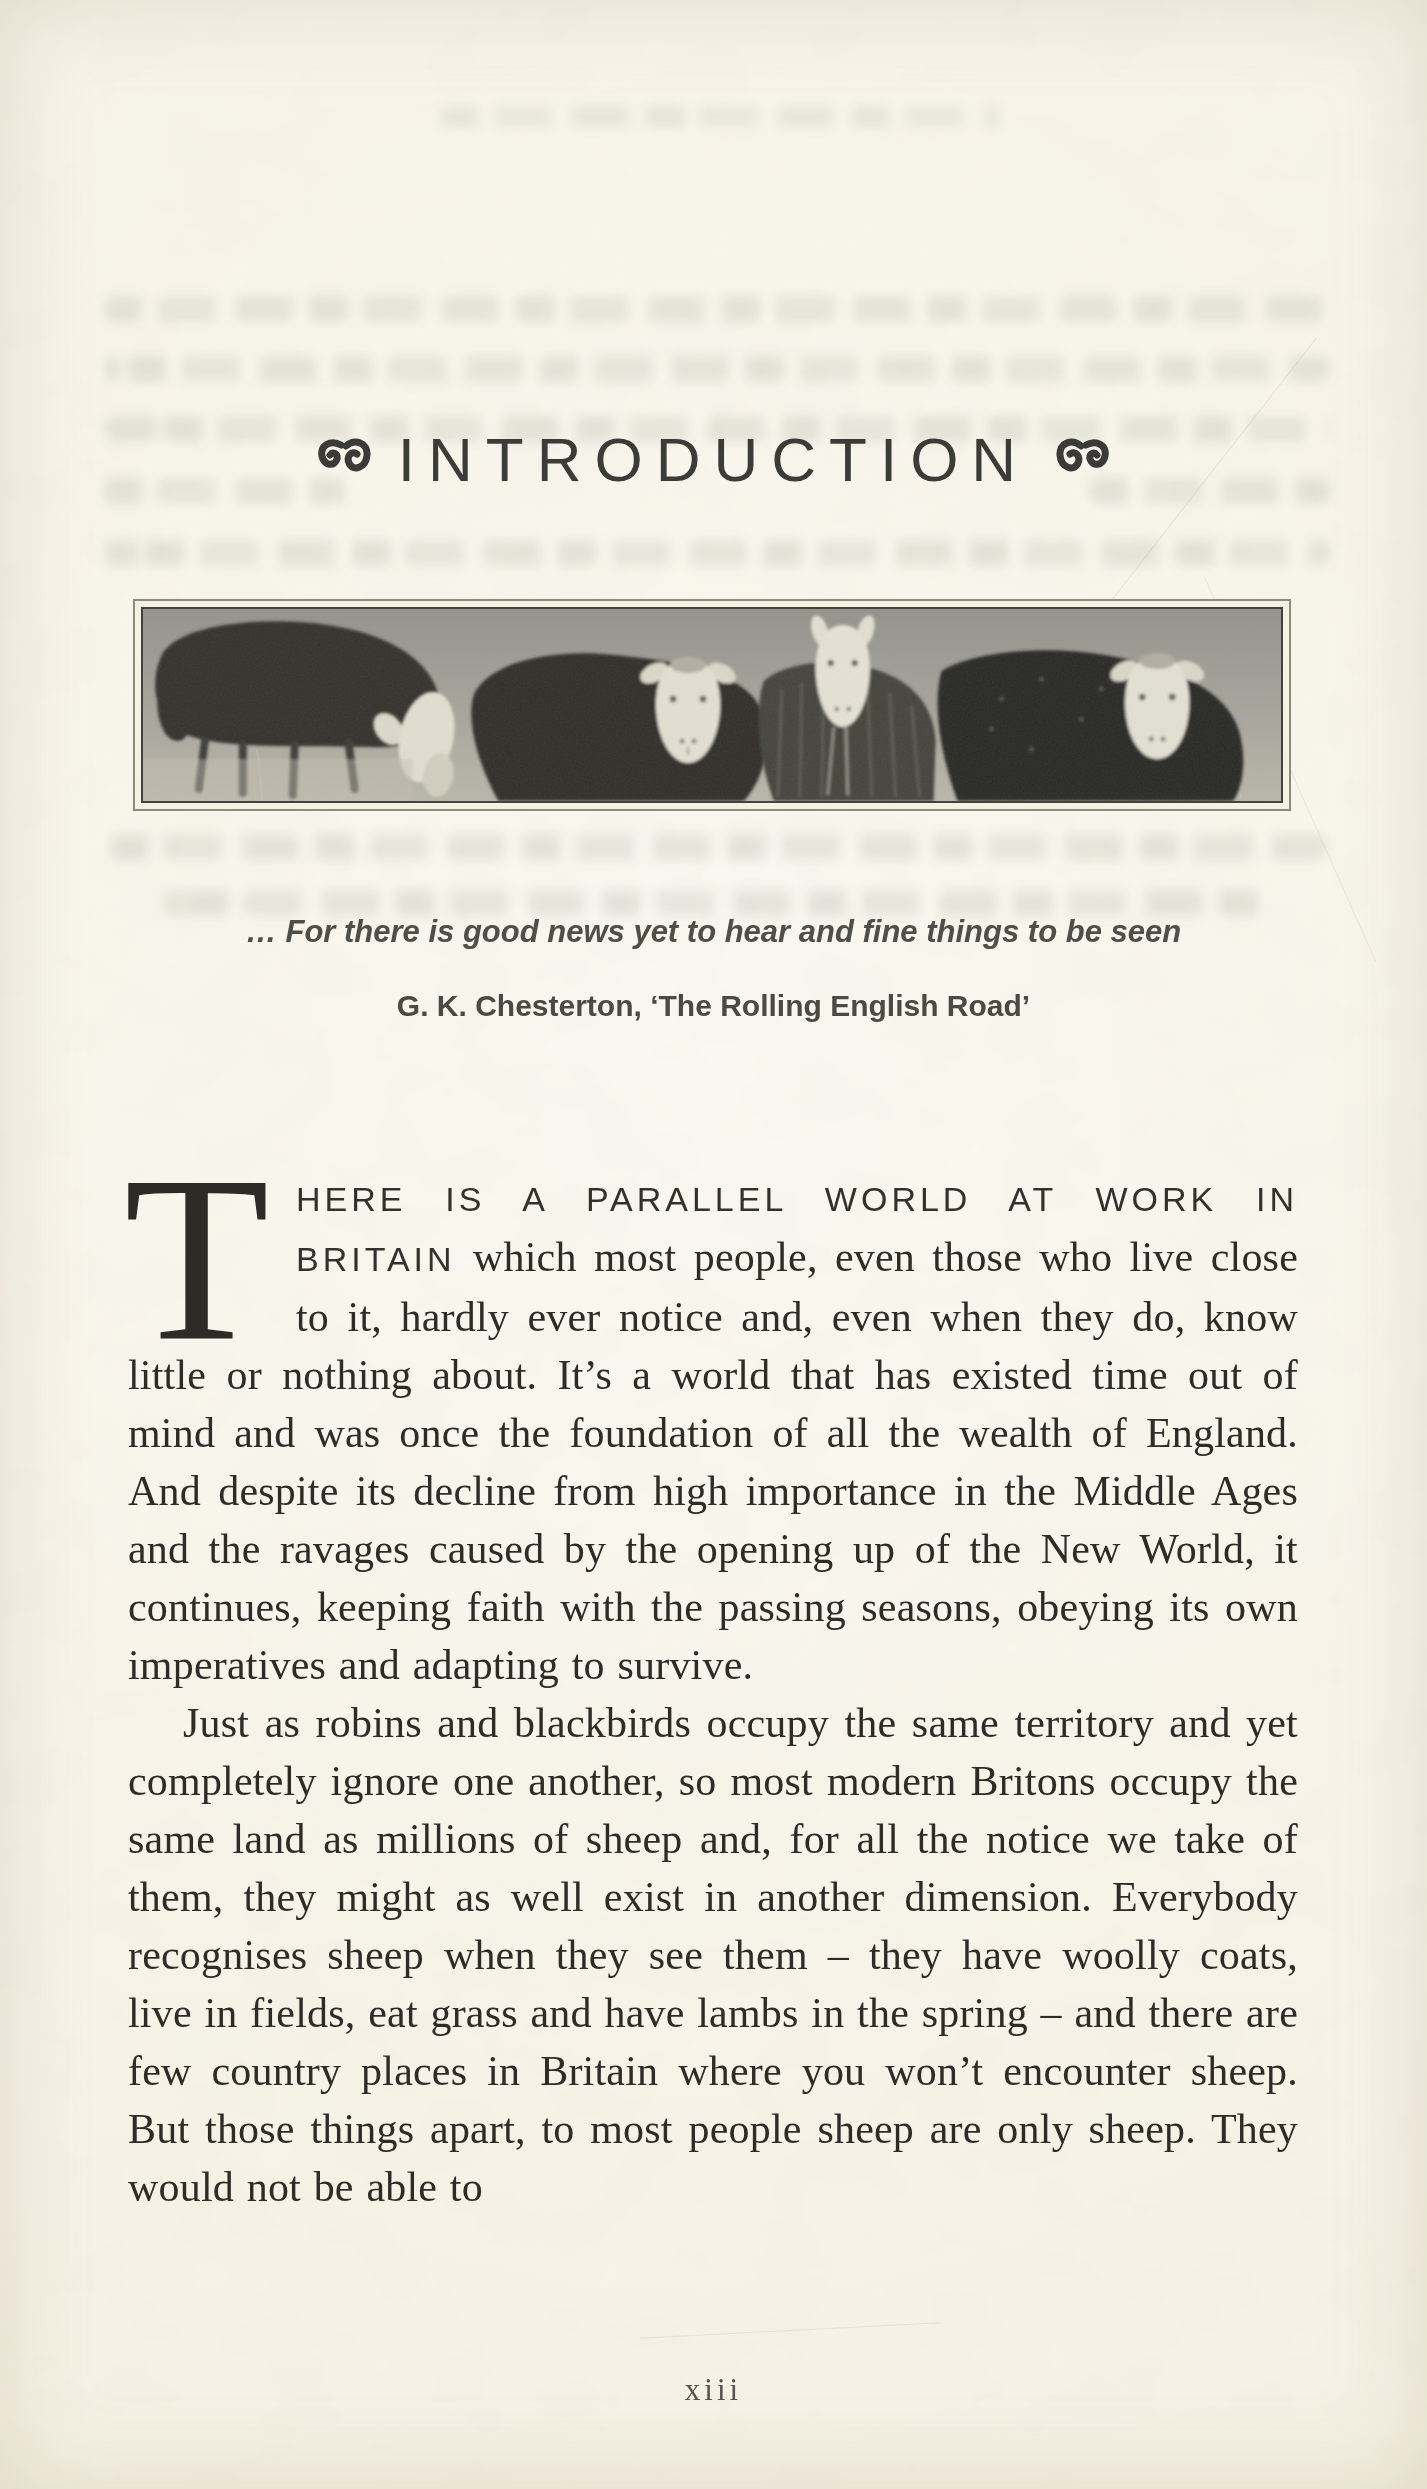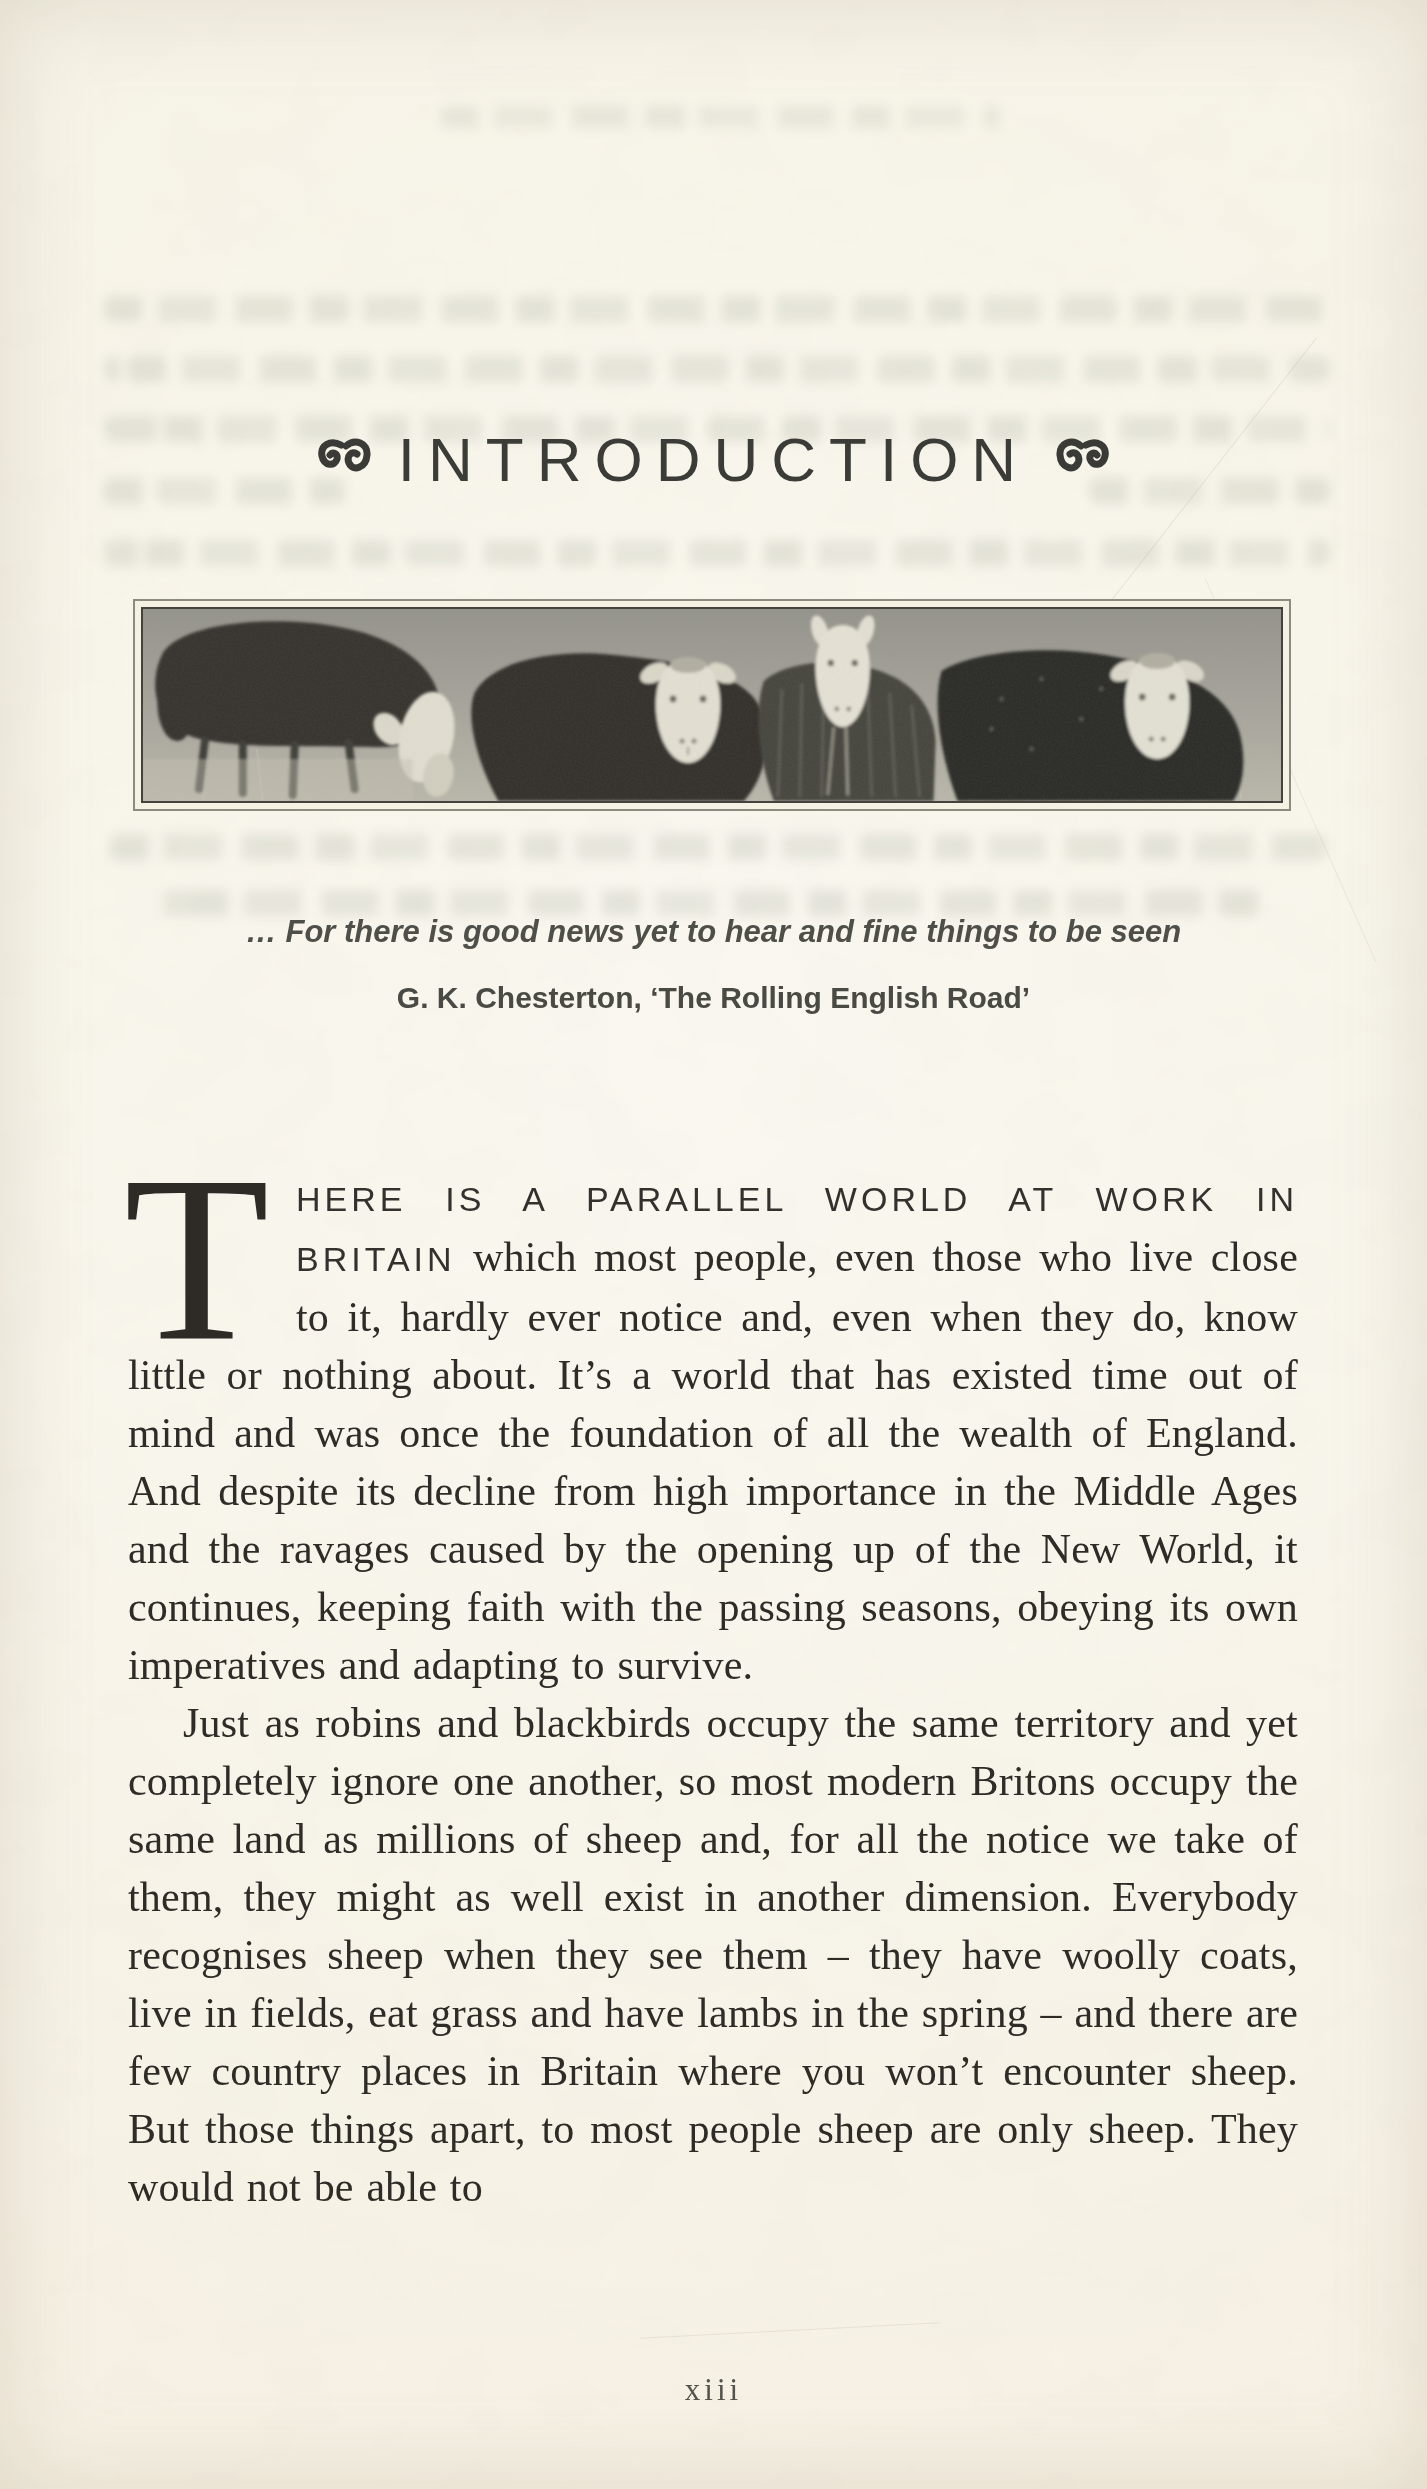--- a/index.html
+++ b/index.html
@@ -56,21 +56,21 @@
 
   
   .epigraph{
     position:absolute;left:0;top:903px;width:100%;
     text-align:center;
     font-family:"Liberation Sans", sans-serif;
     color:#4f4f49;
     font-weight:bold;
   }
   .epigraph .eline{font-style:italic;font-size:31px;line-height:58px;}
-  .epigraph .attr{font-size:30px;line-height:34px;margin-top:20px;font-style:normal;color:#4a4a45;}
+  .epigraph .attr{font-size:30px;line-height:34px;margin-top:28px;font-style:normal;color:#4a4a45;}
 
   
   .body-text{
     position:absolute;left:128px;top:1168px;width:1170px;
     font-size:42px;line-height:58px;letter-spacing:0.2px;word-spacing:2px;
     text-align:justify;color:#2f2c28;
   }
   .body-text p{margin:0;padding:0;}
   .dropcap{
     float:left;

